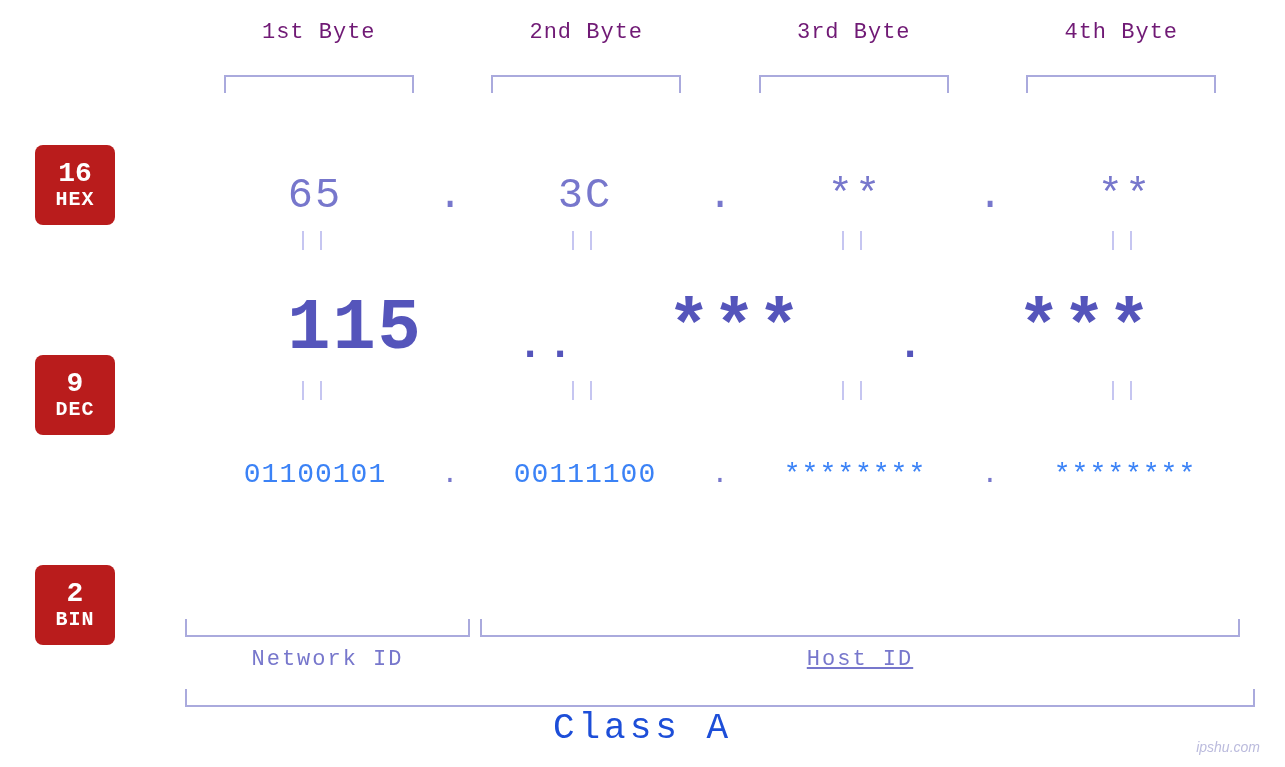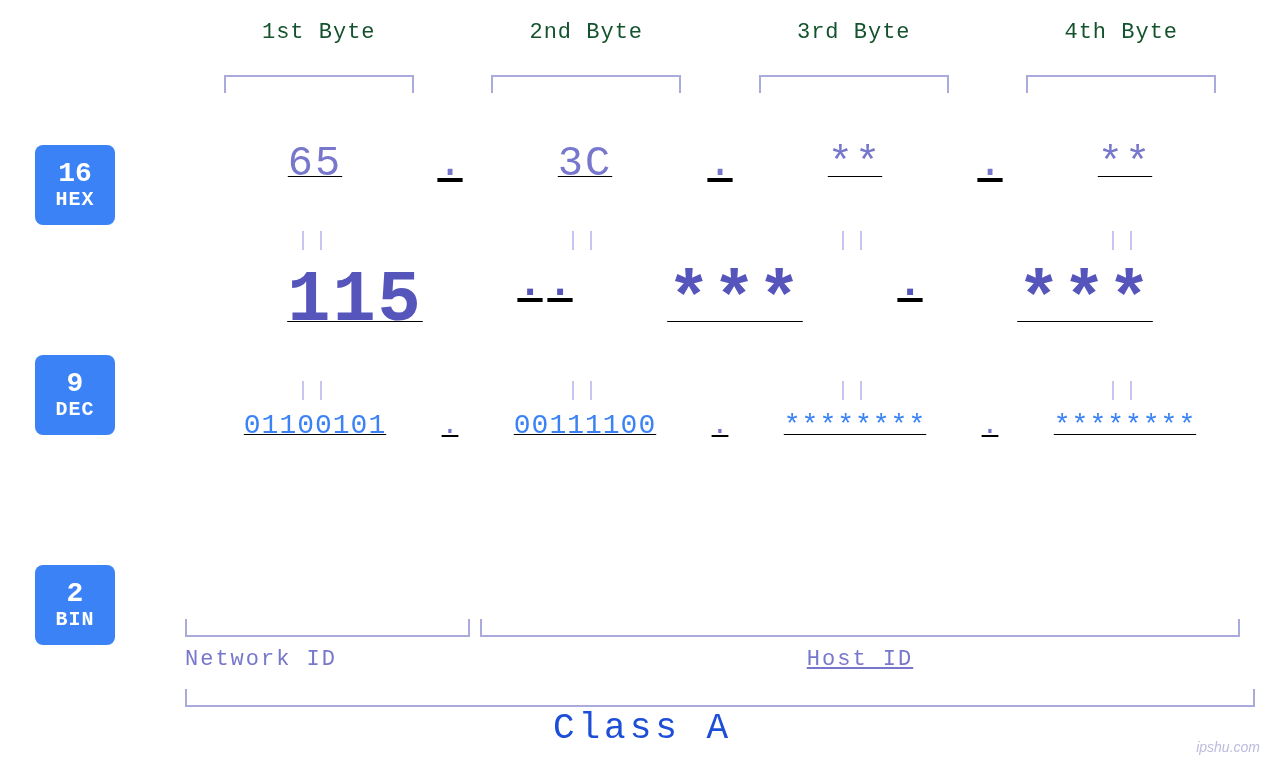--- a/index.html
+++ b/index.html
@@ -24,21 +24,21 @@
       display: flex;
       position: absolute;
       top: 20px;
       left: 185px;
       right: 30px;
       justify-content: space-around;
     }
 
     .byte-label {
       font-size: 22px;
-      color: #14532d;
+      color: #701a75;
       text-align: center;
       width: 200px;
       letter-spacing: 1px;
     }
 
     
     .brackets-row {
       position: absolute;
       top: 75px;
       left: 185px;
@@ -62,21 +62,21 @@
       left: 35px;
       top: 145px;
       display: flex;
       flex-direction: column;
       gap: 130px;
     }
 
     .base-box {
       width: 80px;
       height: 80px;
-      background: #3b82f6;
+      background: #b91c1c;
       color: white;
       display: flex;
       flex-direction: column;
       align-items: center;
       justify-content: center;
       border-radius: 8px;
     }
 
     .base-num {
       font-size: 28px;
@@ -147,20 +147,21 @@
     .id-labels-row {
       position: absolute;
       bottom: 95px;
       left: 185px;
       right: 30px;
       display: flex;
     }
 
     .network-id-label {
       width: 285px;
+      text-align: center;
       font-size: 22px;
       color: #7777cc;
       letter-spacing: 2px;
     }
 
     .host-id-label {
       width: 760px;
       text-align: center;
       font-size: 22px;
       color: #7777cc;
@@ -199,23 +200,22 @@
       bottom: 12px;
       right: 25px;
       font-size: 14px;
       color: #bbbbdd;
       font-family: Arial, sans-serif;
       font-style: italic;
     }
 
     .full-row {
       display: flex;
-      align-items: flex-start;
+      align-items: flex-end;
       padding: 0 10px;
-      text-decoration: underline;
     }
 
     .cell-block {
       flex: 1;
       text-align: center;
     }
 
     .sep-dot {
       color: #5555bb;
       font-size: 42px;

